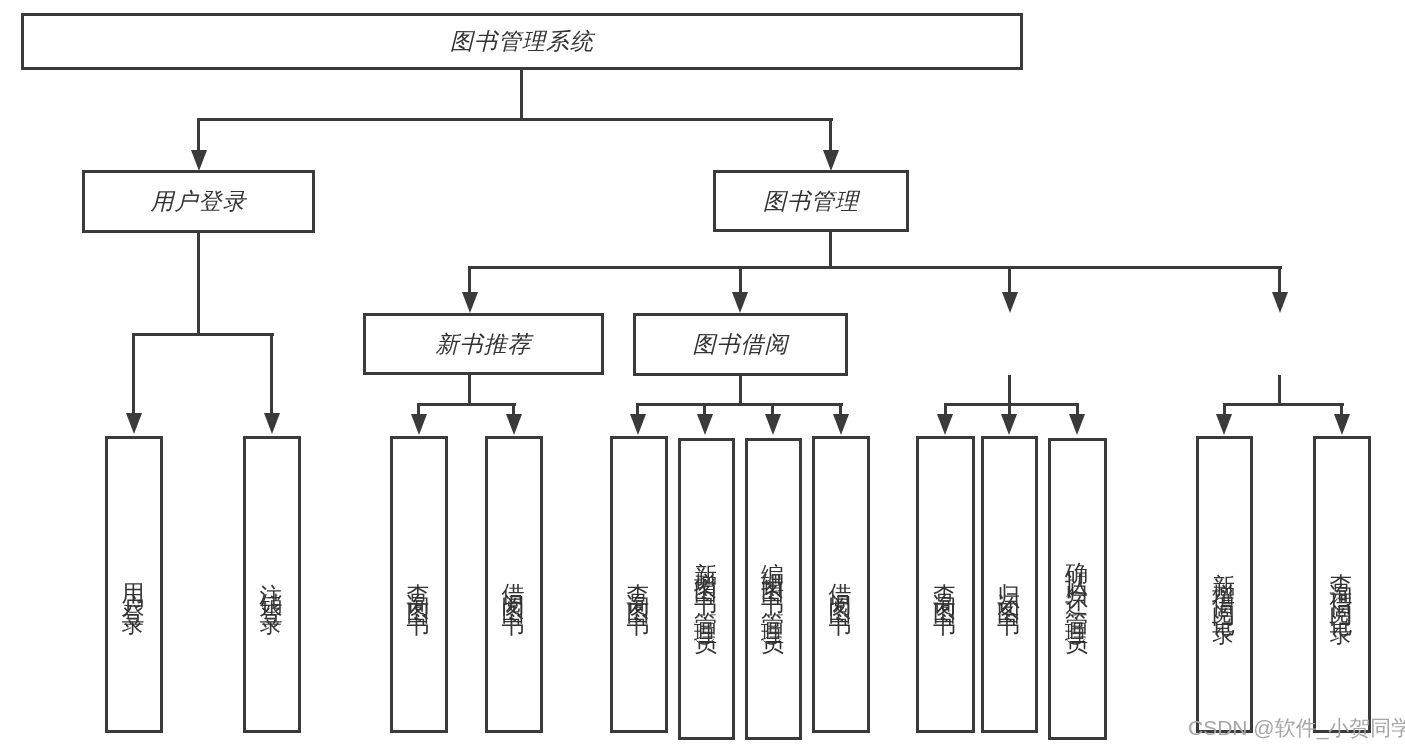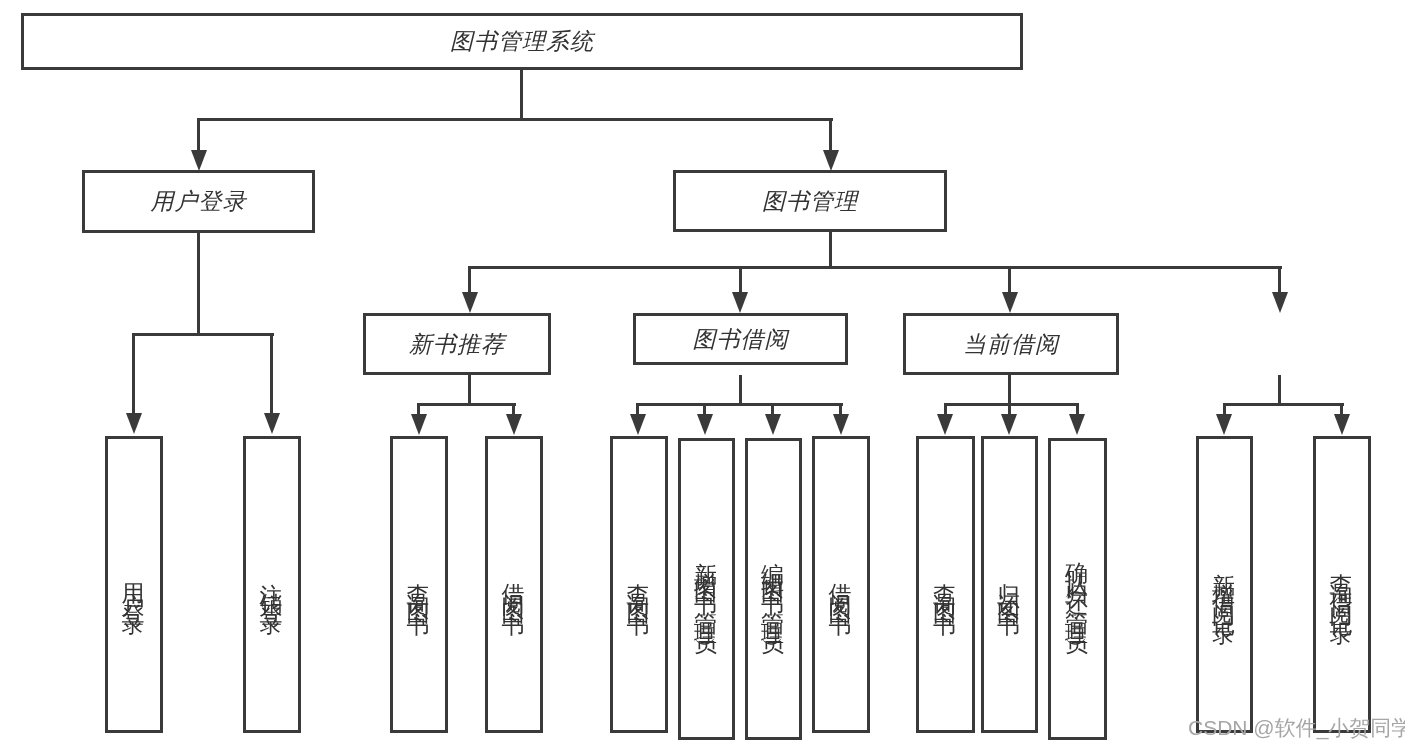--- a/index.html
+++ b/index.html
@@ -71,21 +71,21 @@
   <div class="lv" style="left:520px;top:70px;height:50px"></div>
   <div class="lh" style="left:197px;top:118px;width:636px"></div>
   <div class="lv" style="left:197px;top:118px;height:36px"></div>
   <div class="arr" style="left:191px;top:150px"></div>
   <div class="lv" style="left:829px;top:118px;height:36px"></div>
   <div class="arr" style="left:823px;top:150px"></div>
 
   <div class="hbox" style="left:82px;top:170px;width:233px;height:63px">
     <span>用户登录</span>
   </div>
-  <div class="hbox" style="left:673px;top:170px;width:274px;height:62px">
+  <div class="hbox" style="left:713px;top:170px;width:196px;height:62px">
     <span>图书管理</span>
   </div>
 
   <div class="lv" style="left:197px;top:233px;height:102px"></div>
   <div class="lh" style="left:132px;top:333px;width:142px"></div>
   <div class="lv" style="left:132px;top:333px;height:83px"></div>
   <div class="arr" style="left:126px;top:413px"></div>
   <div class="lv" style="left:270px;top:333px;height:83px"></div>
   <div class="arr" style="left:264px;top:413px"></div>
 
@@ -93,28 +93,25 @@
   <div class="lh" style="left:468px;top:266px;width:814px"></div>
   <div class="lv" style="left:468px;top:266px;height:28px"></div>
   <div class="arr" style="left:462px;top:292px"></div>
   <div class="lv" style="left:739px;top:266px;height:28px"></div>
   <div class="arr" style="left:732px;top:292px"></div>
   <div class="lv" style="left:1008px;top:266px;height:28px"></div>
   <div class="arr" style="left:1002px;top:292px"></div>
   <div class="lv" style="left:1278px;top:266px;height:28px"></div>
   <div class="arr" style="left:1272px;top:292px"></div>
 
-  <div class="hbox" style="left:363px;top:313px;width:188px;height:62px">
+  <div class="hbox" style="left:363px;top:313px;width:241px;height:62px">
     <span>新书推荐</span>
   </div>
-  <div class="hbox" style="left:633px;top:313px;width:215px;height:52px">
+  <div class="hbox" style="left:633px;top:313px;width:215px;height:63px">
     <span>图书借阅</span>
-  </div>
-  <div class="hbox" style="left:903px;top:313px;width:216px;height:62px">
-    <span>当前借阅</span>
   </div>
 
   <div class="lv" style="left:468px;top:375px;height:31px"></div>
   <div class="lh" style="left:417px;top:403px;width:99px"></div>
   <div class="lv" style="left:417px;top:403px;height:13px"></div>
   <div class="arr" style="left:411px;top:414px"></div>
   <div class="lv" style="left:512px;top:403px;height:13px"></div>
   <div class="arr" style="left:506px;top:414px"></div>
 
   <div class="lv" style="left:739px;top:375px;height:31px"></div>

